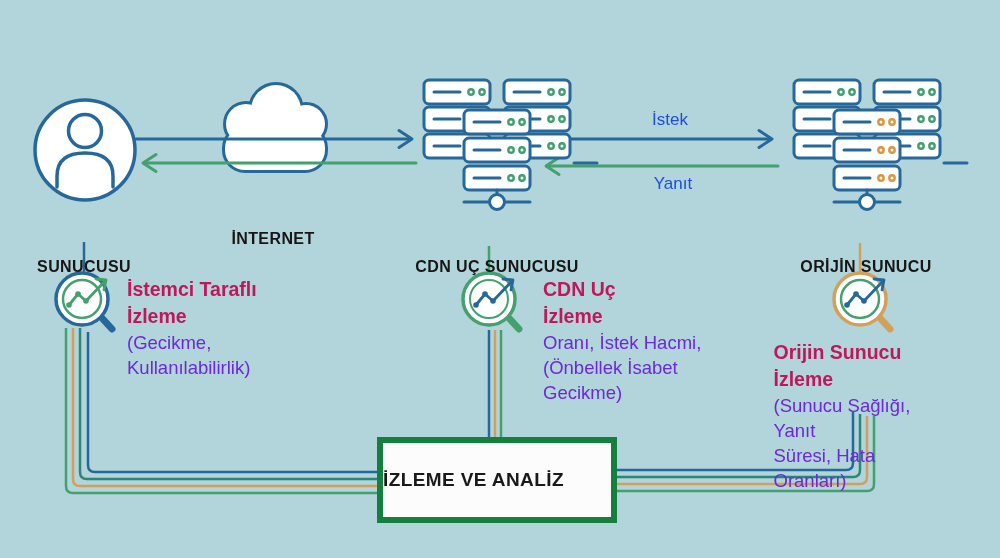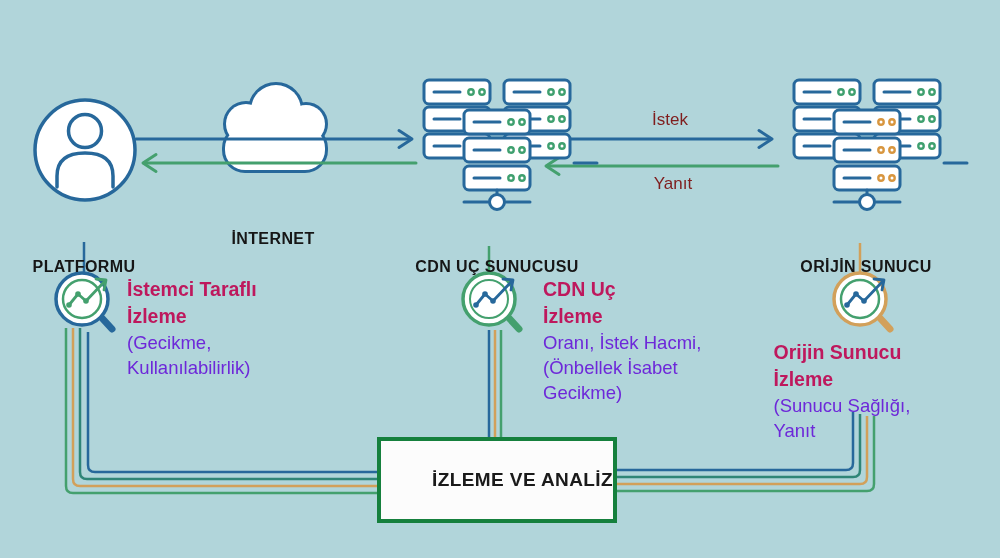--- a/index.html
+++ b/index.html
@@ -9,29 +9,29 @@
     font-family:"Liberation Sans", sans-serif;
     color:#1b1b1b;
   }
   svg.diagram{position:absolute;left:0;top:0;}
   .lbl{position:absolute;white-space:nowrap;}
   .entity-label{
     font-weight:bold;font-size:16px;letter-spacing:.4px;color:#161616;
     transform:translateX(-50%);
     margin-top:40px;
   }
-  .flow-label{font-size:17px;color:#7f1d1d;transform:translateX(-50%);}
+  .flow-label{font-size:17px;color:#1d4ed8;transform:translateX(-50%);}
   .mon-block{position:absolute;}
   .mon-title{font-weight:bold;font-size:19.5px;line-height:27px;color:#be185d;}
   .mon-detail{font-size:18.5px;line-height:25px;color:#6d28d9;}
   .mon-center{transform:translateX(-50%);text-align:left;}
   .platform-box{
     position:absolute;left:377px;top:437px;width:240px;height:86px;
-    box-sizing:border-box;border:4px solid #15803d;background:#fcfcfc;
-    display:flex;flex-direction:column;align-items:flex-end;justify-content:center;
+    box-sizing:border-box;border:6px solid #15803d;background:#fcfcfc;
+    display:flex;flex-direction:column;align-items:flex-start;justify-content:center;
     font-weight:bold;font-size:19px;letter-spacing:.4px;line-height:26px;color:#1a1a1a;
     text-align:center;
   }
 </style>
 </head>
 <body>
 
 <div class="canvas">
 
   <svg class="diagram" width="1000" height="558" viewBox="0 0 1000 558">
@@ -172,21 +172,21 @@
       <circle r="26" fill="#fff" stroke="#d2a05a" stroke-width="3.5"></circle>
       <circle r="19" fill="#fff" stroke="#44a06e" stroke-width="2.5"></circle>
       <path d="M-13 6 L-4 -5 L4 2 L23 -18" fill="none" stroke="#27689b" stroke-width="2.8" stroke-linecap="round" stroke-linejoin="round"></path>
       <polyline points="14,-20 24,-19 22,-9" fill="none" stroke="#27689b" stroke-width="2.8" stroke-linecap="round" stroke-linejoin="round"></polyline>
       <circle cx="-13" cy="6" r="2.8" fill="#27689b"></circle>
       <circle cx="-4" cy="-5" r="2.8" fill="#27689b"></circle>
       <circle cx="4" cy="2" r="2.8" fill="#27689b"></circle>
     </g>
   </svg>
 
-  <div class="lbl entity-label" style="left:84px;top:218px;">PLATFORMU</div>
+  <div class="lbl entity-label" style="left:84px;top:218px;">SUNUCUSU</div>
   <div class="lbl entity-label" style="left:273px;top:190px;">İNTERNET</div>
   <div class="lbl entity-label" style="left:497px;top:218px;">CDN UÇ SUNUCUSU</div>
   <div class="lbl entity-label" style="left:866px;top:218px;">ORİJİN SUNUCU</div>
 
   <div class="lbl flow-label" style="left:670px;top:110px;">İstek</div>
   <div class="lbl flow-label" style="left:673px;top:174px;">Yanıt</div>
 
   <div class="mon-block" style="left:127px;top:276px;">
     <div class="mon-title">İstemci Taraflı</div>
     <div class="mon-title">İzleme</div>
@@ -198,19 +198,20 @@
     <div class="mon-title">CDN Uç</div>
     <div class="mon-title">İzleme</div>
     <div class="mon-detail">Oranı, İstek Hacmi,</div>
     <div class="mon-detail">(Önbellek İsabet</div>
     <div class="mon-detail">Gecikme)</div>
   </div>
 
   <div class="mon-block mon-center" style="left:849px;top:339px;">
     <div class="mon-title">Orijin Sunucu İzleme</div>
     <div class="mon-detail">(Sunucu Sağlığı, Yanıt</div>
+    <div class="mon-detail">Süresi, Hata Oranları)</div>
   </div>
 
   <div class="platform-box">
     <div>İZLEME VE ANALİZ</div>
   </div>
 
 </div>
 
 </body></html>

